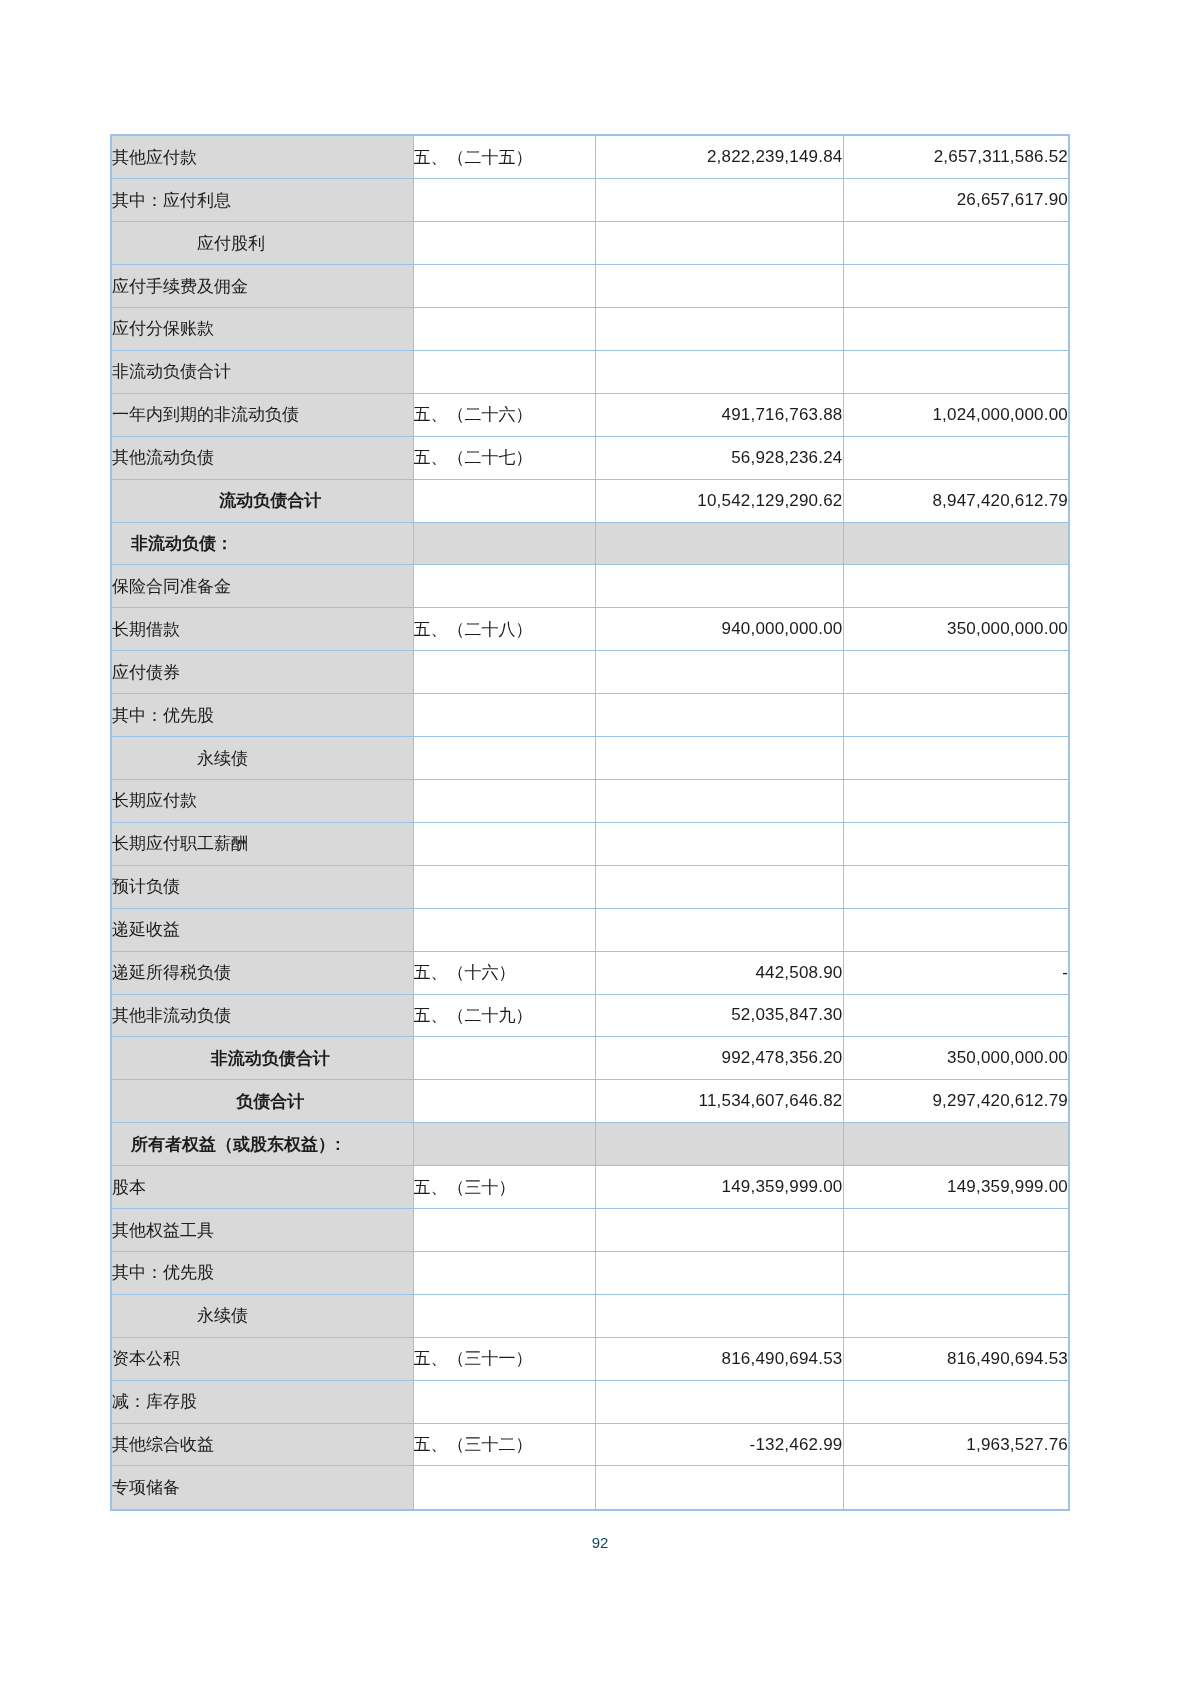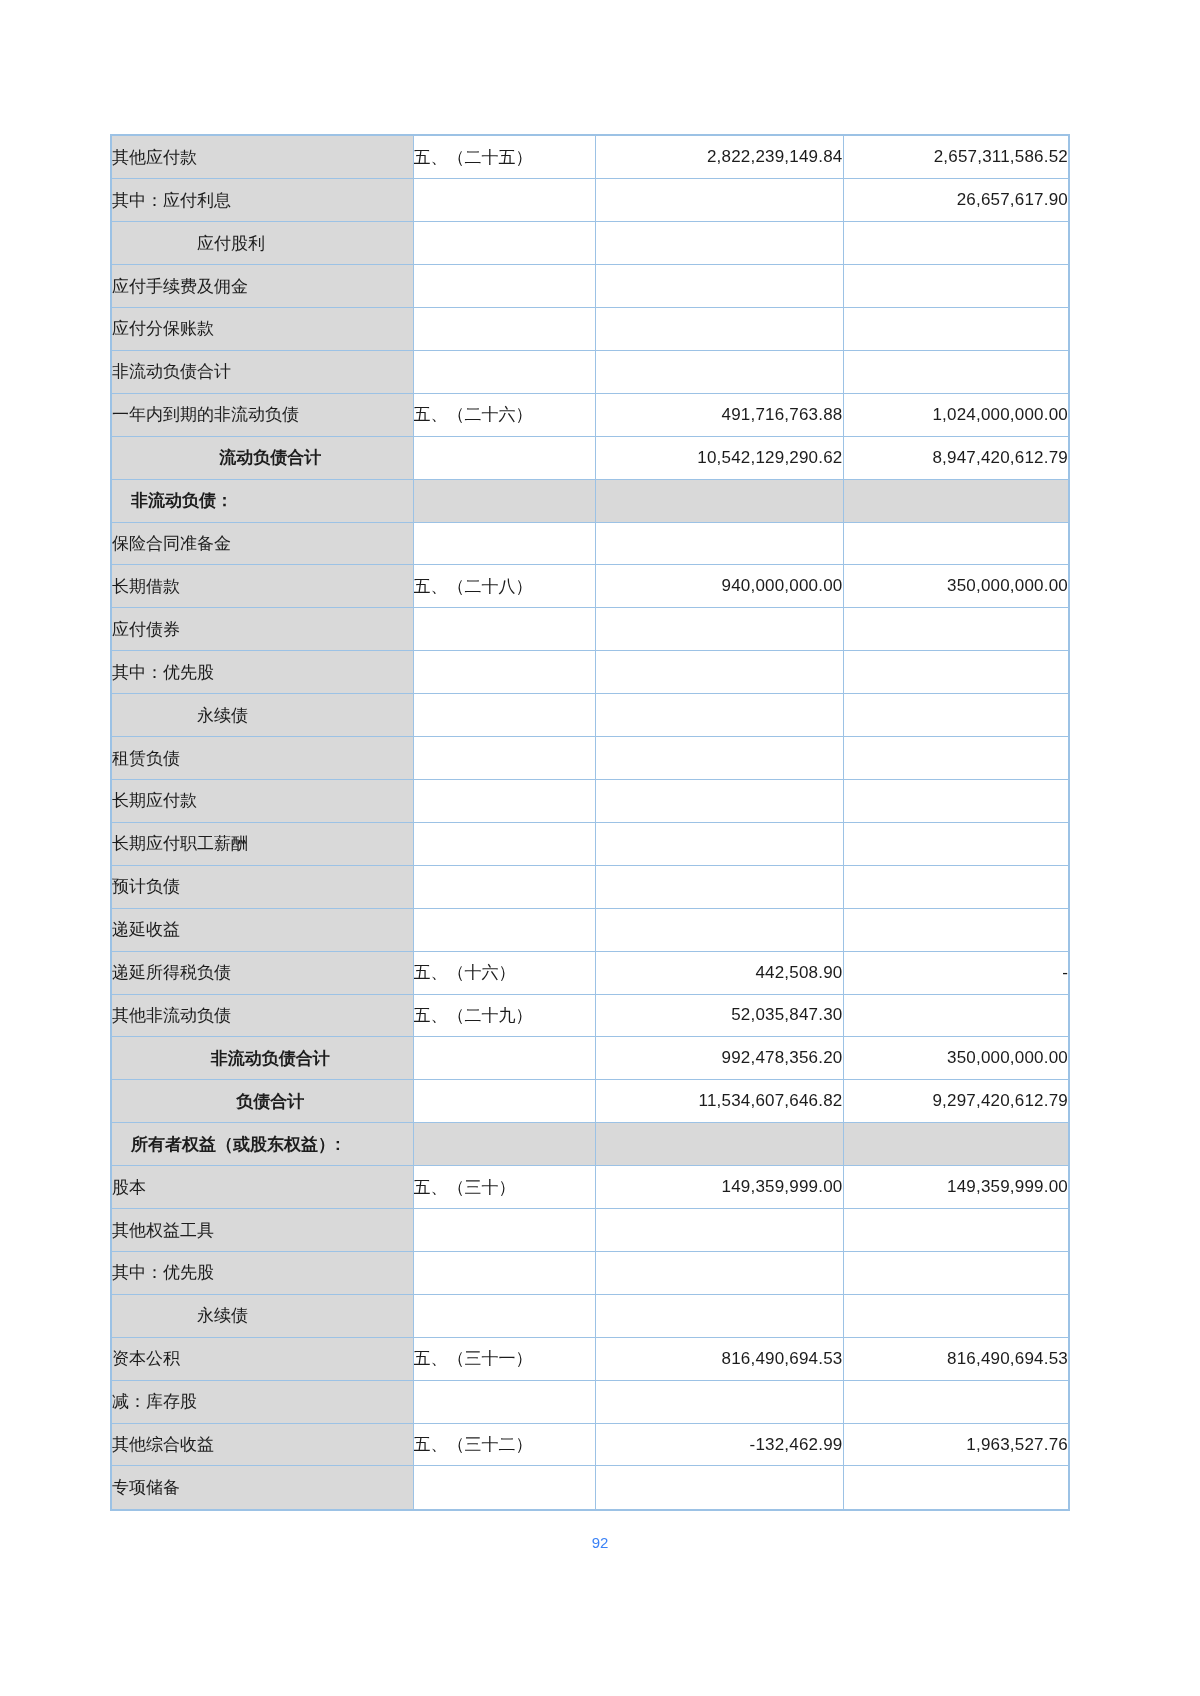--- a/index.html
+++ b/index.html
@@ -63,21 +63,21 @@
   tr.row-section td.c-label {
     font-weight: bold;
   }
   .page-number {
     position: absolute;
     top: 1534px;
     left: 0;
     width: 100%;
     text-align: center;
     font-size: 15px;
-    color: #3b82f6;
+    color: #0c4a6e;
   }
 </style>
 </head>
 <body>
 
 <div class="page">
 
   <table class="balance-sheet">
     <colgroup>
       <col style="width:302px">
@@ -121,20 +121,26 @@
           <td class="c-note"></td>
           <td class="c-amt"></td>
           <td class="c-amt"></td>
         </tr>
         <tr class="row-normal">
           <td class="c-label">一年内到期的非流动负债</td>
           <td class="c-note">五、（二十六）</td>
           <td class="c-amt">491,716,763.88</td>
           <td class="c-amt">1,024,000,000.00</td>
         </tr>
+        <tr class="row-normal">
+          <td class="c-label">其他流动负债</td>
+          <td class="c-note">五、（二十七）</td>
+          <td class="c-amt">56,928,236.24</td>
+          <td class="c-amt"></td>
+        </tr>
         <tr class="row-total">
           <td class="c-label">流动负债合计</td>
           <td class="c-note"></td>
           <td class="c-amt">10,542,129,290.62</td>
           <td class="c-amt">8,947,420,612.79</td>
         </tr>
         <tr class="row-section">
           <td class="c-label">非流动负债：</td>
           <td class="c-note"></td>
           <td class="c-amt"></td>
@@ -164,26 +170,20 @@
           <td class="c-amt"></td>
           <td class="c-amt"></td>
         </tr>
         <tr class="row-indent">
           <td class="c-label">永续债</td>
           <td class="c-note"></td>
           <td class="c-amt"></td>
           <td class="c-amt"></td>
         </tr>
         <tr class="row-normal">
-          <td class="c-label">租赁负债</td>
-          <td class="c-note"></td>
-          <td class="c-amt"></td>
-          <td class="c-amt"></td>
-        </tr>
-        <tr class="row-normal">
           <td class="c-label">长期应付款</td>
           <td class="c-note"></td>
           <td class="c-amt"></td>
           <td class="c-amt"></td>
         </tr>
         <tr class="row-normal">
           <td class="c-label">长期应付职工薪酬</td>
           <td class="c-note"></td>
           <td class="c-amt"></td>
           <td class="c-amt"></td>

